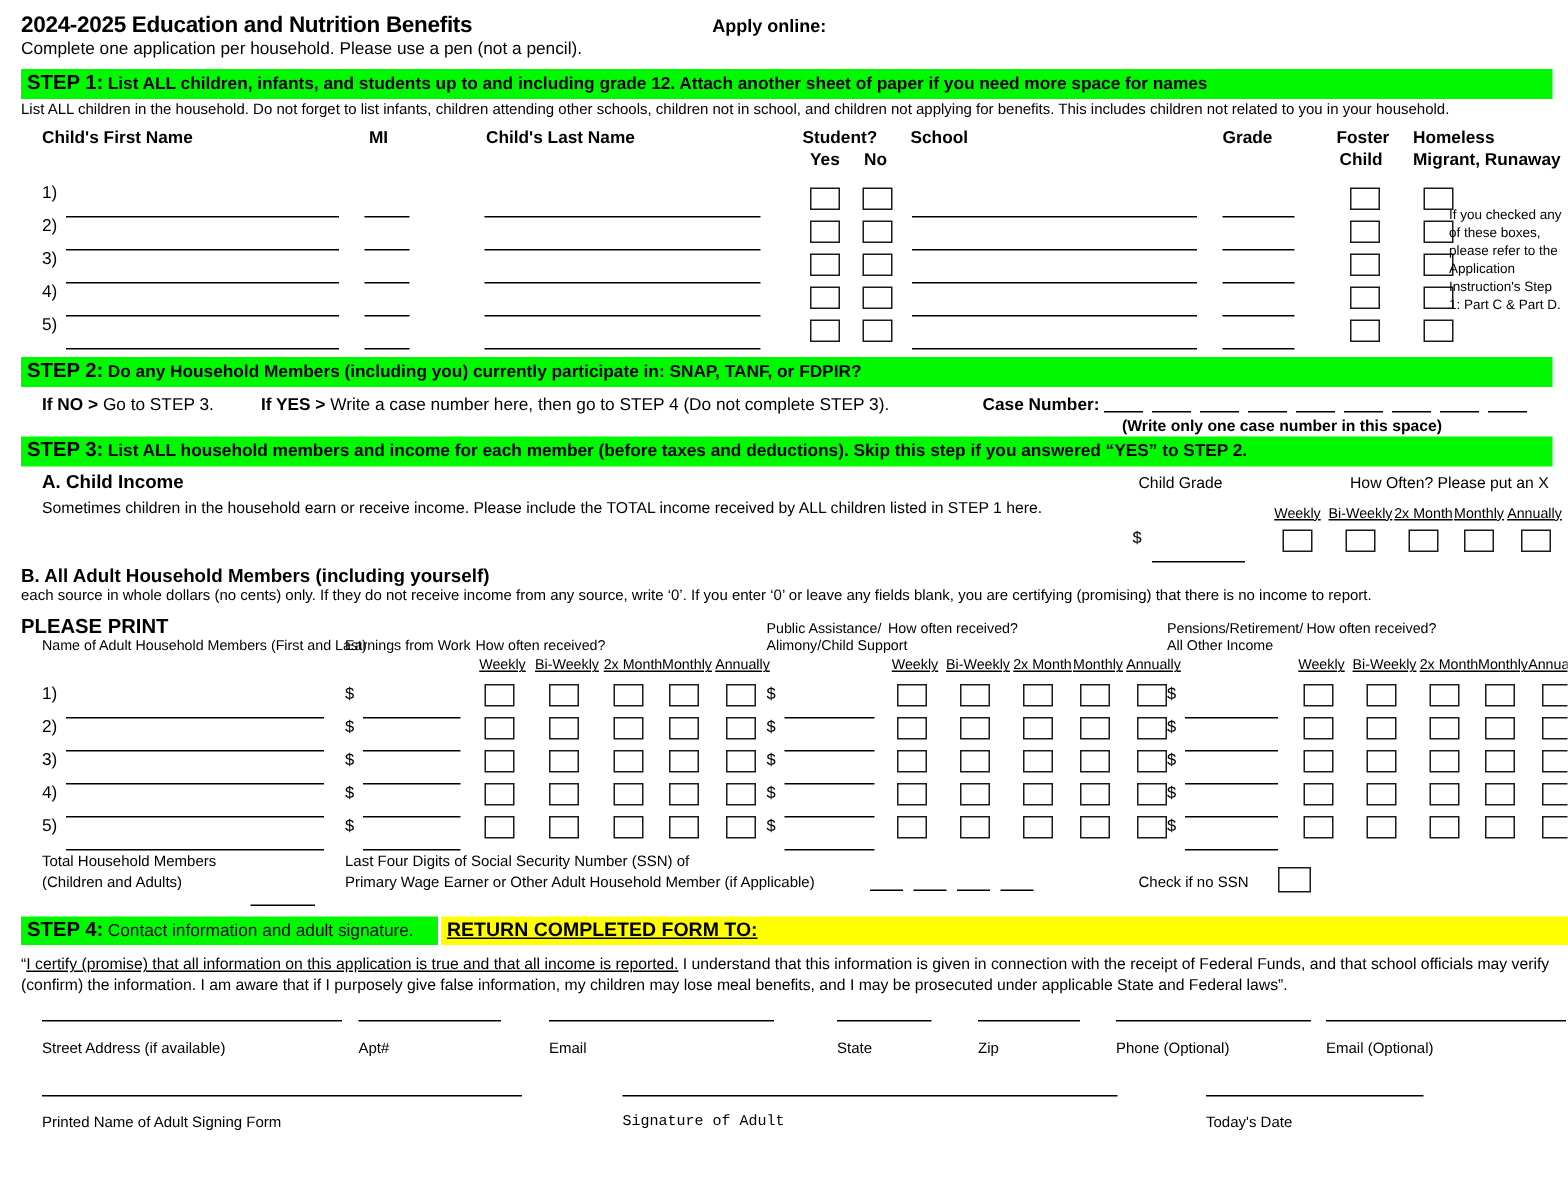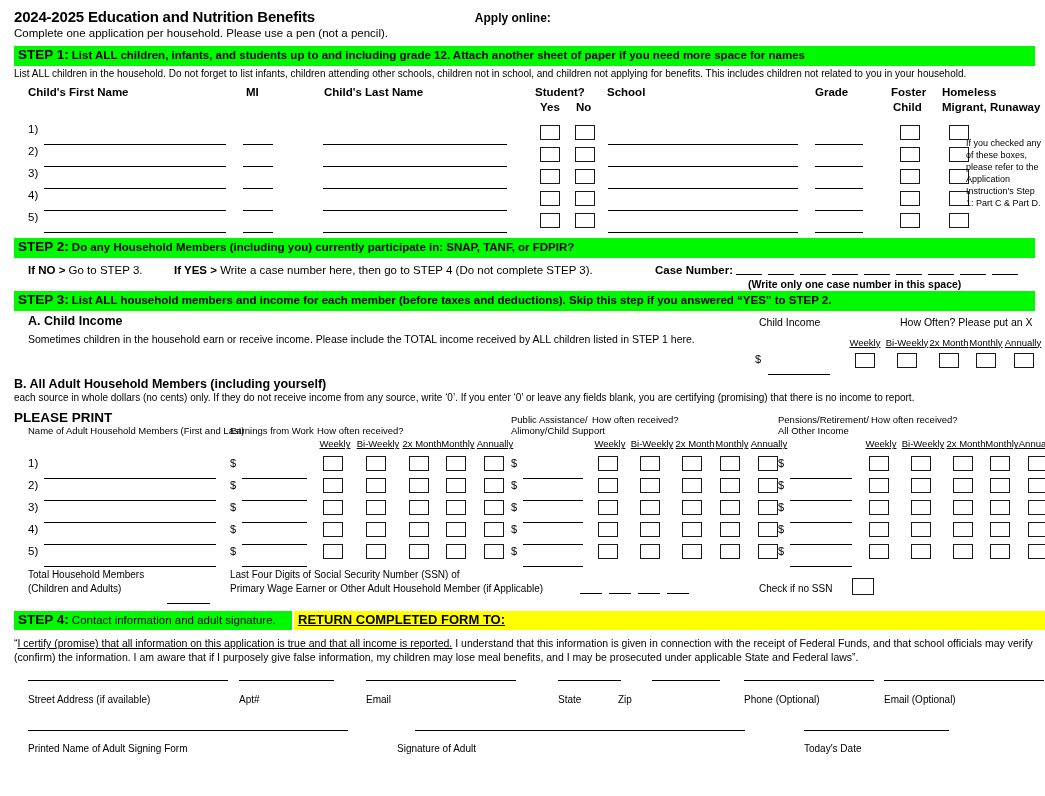--- a/index.html
+++ b/index.html
@@ -203,21 +203,21 @@
 
   <div class="stepbar" style="margin-top:0;">
     <span class="sn">STEP 3:</span>
     <span class="st">List ALL household members and income for each member (before taxes and deductions). Skip this step if you answered “YES” to STEP 2.</span>
   </div>
 
   <div class="childinc">
     <span class="secA" style="left:14px;top:3px;">A.  Child Income</span>
     <span style="left:14px;top:22px;font-size:10.5px;">Sometimes children in the household earn or receive income. Please include the TOTAL income received by ALL children listed in STEP 1 here.</span>
 
-    <span style="left:745px;top:5px;font-size:10.5px;">Child Income</span>
+    <span style="left:745px;top:5px;font-size:10.5px;">Child Grade</span>
     <span style="left:886px;top:5px;font-size:10.5px;">How Often?  Please put an X</span>
 
     <span class="freqlab" style="left:833px;top:26px;width:36px;">Weekly</span>
     <span class="freqlab" style="left:871px;top:26px;width:44px;">Bi-Weekly</span>
     <span class="freqlab" style="left:912px;top:26px;width:46px;">2x Month</span>
     <span class="freqlab" style="left:952px;top:26px;width:40px;">Monthly</span>
     <span class="freqlab" style="left:988px;top:26px;width:42px;">Annually</span>
 
     <span class="dollar" style="left:741px;top:42px;">$</span>
     <span class="ul" style="left:754px;top:53px;width:62px;"></span>
@@ -420,29 +420,29 @@
   <div class="botfields">
     <span class="line" style="left:14px;top:0;width:200px;"></span>
     <span class="lab" style="left:14px;">Street Address (if available)</span>
     <span class="line" style="left:225px;top:0;width:95px;"></span>
     <span class="lab" style="left:225px;">Apt#</span>
     <span class="line" style="left:352px;top:0;width:150px;"></span>
     <span class="lab" style="left:352px;">Email</span>
     <span class="line" style="left:544px;top:0;width:63px;"></span>
     <span class="lab" style="left:544px;">State</span>
     <span class="line" style="left:638px;top:0;width:68px;"></span>
-    <span class="lab" style="left:604px;text-align:right;">Zip</span>
+    <span class="lab" style="left:638px;text-align:right;">Zip</span>
     <span class="line" style="left:730px;top:0;width:130px;"></span>
     <span class="lab" style="left:730px;">Phone (Optional)</span>
     <span class="line" style="left:870px;top:0;width:160px;"></span>
     <span class="lab" style="left:870px;">Email (Optional)</span>
   </div>
 
   <div class="botfields2">
     <span class="line" style="left:14px;top:0;width:320px;"></span>
     <span class="lab" style="left:14px;">Printed Name of Adult Signing Form</span>
     <span class="line" style="left:401px;top:0;width:330px;"></span>
-    <span class="lab" style="left:383px;">Signature of Adult</span>
+    <span class="lab" style="left:401px;font-family:Liberation Mono, monospace;">Signature of Adult</span>
     <span class="line" style="left:790px;top:0;width:145px;"></span>
     <span class="lab" style="left:790px;">Today's Date</span>
   </div>
 
 </div>
 
 </body></html>

